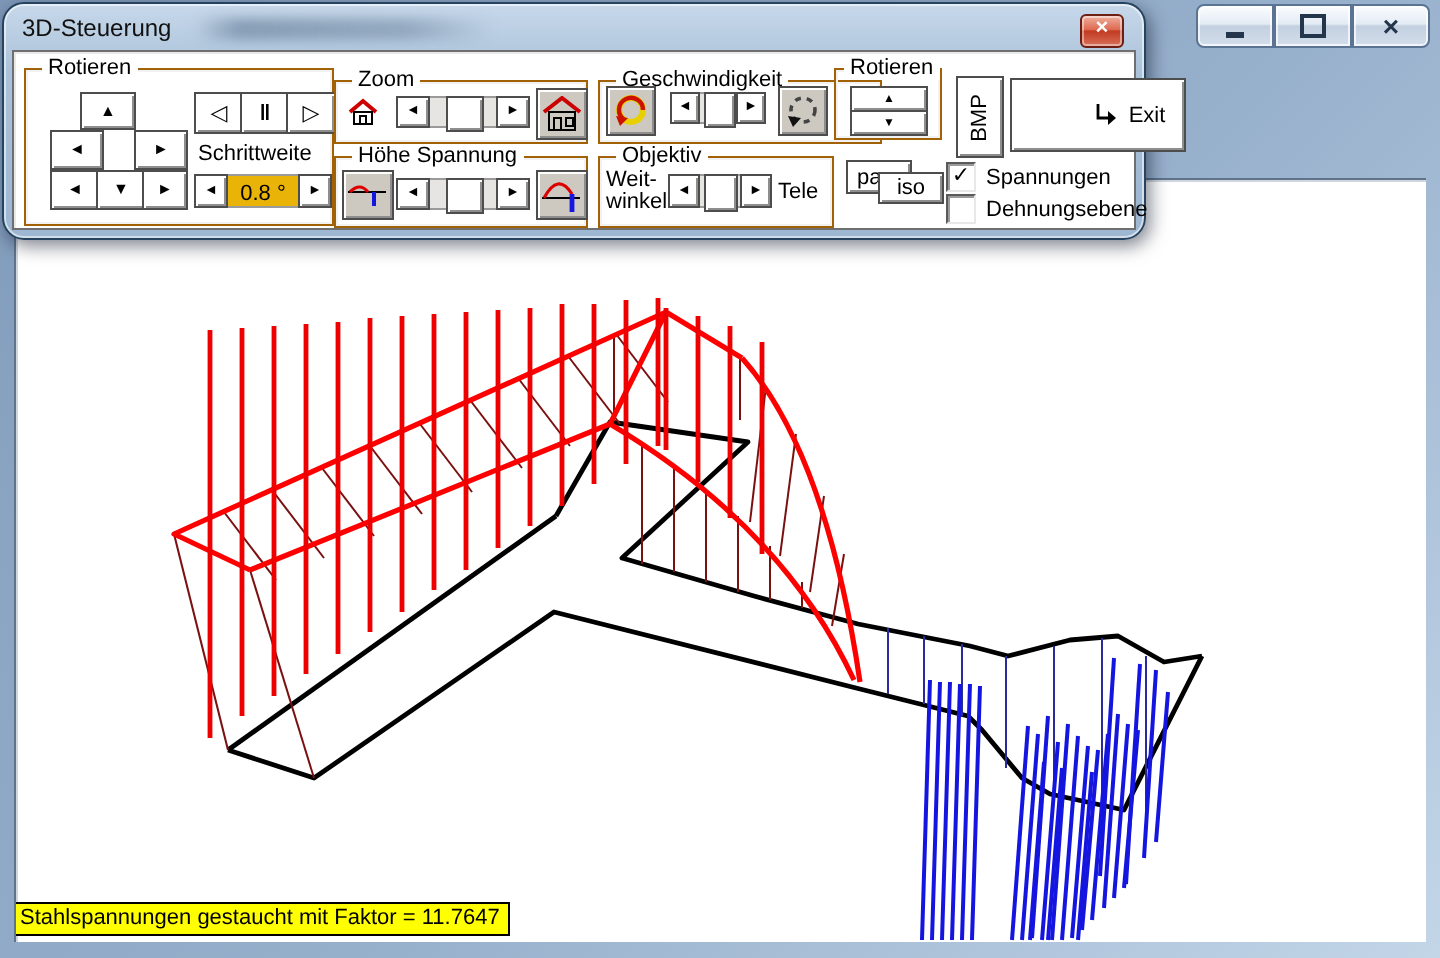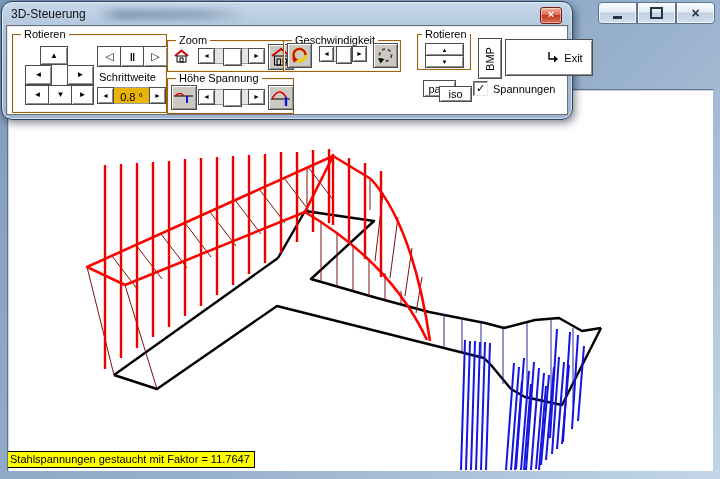--- a/index.html
+++ b/index.html
@@ -281,21 +281,21 @@
       </div>
       <div class="abs btn3d gray" style="left:100px;top:6px;width:24px;height:23px;">
         <svg width="20" height="19" viewBox="0 0 20 19">
           <line x1="0" y1="11" x2="19" y2="11" stroke="#000"></line>
           <path d="M1,11 Q8,-2 15,9" stroke="#dd0000" stroke-width="1.6" fill="none"></path>
           <line x1="15" y1="9" x2="15" y2="18" stroke="#1515e0" stroke-width="2.4"></line>
         </svg>
       </div>
     </div>
 
-    <div class="abs groupbox" style="left:276px;top:14px;width:116px;height:30px;">
+    <div class="abs groupbox" style="left:292px;top:14px;width:116px;height:30px;padding-left:24px;">
       <span class="legend">Geschwindigkeit</span>
       <div class="abs btn3d gray" style="left:3px;top:2px;width:23px;height:23px;">
         <svg width="19" height="19" viewBox="0 0 19 19">
           <circle cx="9.5" cy="9" r="6" stroke="#e8d000" stroke-width="3" fill="none"></circle>
           <path d="M15.5,9 A6,6 0 1 0 6,13.8" stroke="#cc1100" stroke-width="2.2" fill="none"></path>
           <path d="M2,12 L8,13 L4,17 Z" fill="#cc1100"></path>
         </svg>
       </div>
       <div class="abs sb" style="left:35px;top:5px;width:48px;height:16px;">
         <div class="btn3d" style="width:13px;">
@@ -309,20 +309,39 @@
           </div>
       </div>
       <div class="abs btn3d gray" style="left:89px;top:2px;width:23px;height:23px;">
         <svg width="19" height="19" viewBox="0 0 19 19">
           <circle cx="9.5" cy="9" r="6" stroke="#444" stroke-width="1.8" fill="none" stroke-dasharray="3,3"></circle>
           <path d="M2,12 L8.5,13 L4.5,17.5 Z" fill="#111"></path>
         </svg>
       </div>
     </div>
 
+    <div class="abs groupbox" style="left:292px;top:52px;width:116px;height:34px;">
+      <span class="legend">Objektiv</span>
+      <div class="abs" style="left:3px;top:6px;width:30px;line-height:11px;font-size:11px;">
+        <div>Weit-</div>
+        <div>winkel</div>
+      </div>
+      <div class="abs sb" style="left:34px;top:8px;width:52px;height:17px;">
+        <div class="btn3d" style="width:14px;">
+            <span class="tri" style="font-size:7px;">◄</span>
+          </div>
+        <div class="sb-track">
+            <div class="sb-thumb" style="width:15px;margin-left:-8px;"></div>
+          </div>
+        <div class="btn3d" style="width:14px;">
+            <span class="tri" style="font-size:7px;">►</span>
+          </div>
+      </div>
+      <div class="abs small-text" style="left:89px;top:11px;">Tele</div>
+    </div>
 
     <div class="abs groupbox" style="left:410px;top:8px;width:52px;height:34px;">
       <span class="legend" style="left:4px;">Rotieren</span>
       <div class="abs btn3d" style="left:7px;top:8px;width:37px;height:11px;">
           <span class="tri" style="font-size:6px;">▲</span>
         </div>
       <div class="abs btn3d" style="left:7px;top:20px;width:37px;height:11px;">
           <span class="tri" style="font-size:6px;">▼</span>
         </div>
     </div>
@@ -342,14 +361,18 @@
         <span>para</span>
       </div>
     <div class="abs btn3d" style="left:432px;top:60px;width:31px;height:14px;font-size:11px;">
         <span>iso</span>
       </div>
 
     <div class="abs" style="left:466px;top:55px;display:flex;gap:5px;align-items:center;">
       <div class="checkbox"><span>✓</span></div>
       <span class="cb-label">Spannungen</span>
     </div>
+    <div class="abs" style="left:466px;top:71px;display:flex;gap:5px;align-items:center;">
+      <div class="checkbox"></div>
+      <span class="cb-label">Dehnungsebene</span>
+    </div>
   </div>
 </div>
 
 </body></html>

